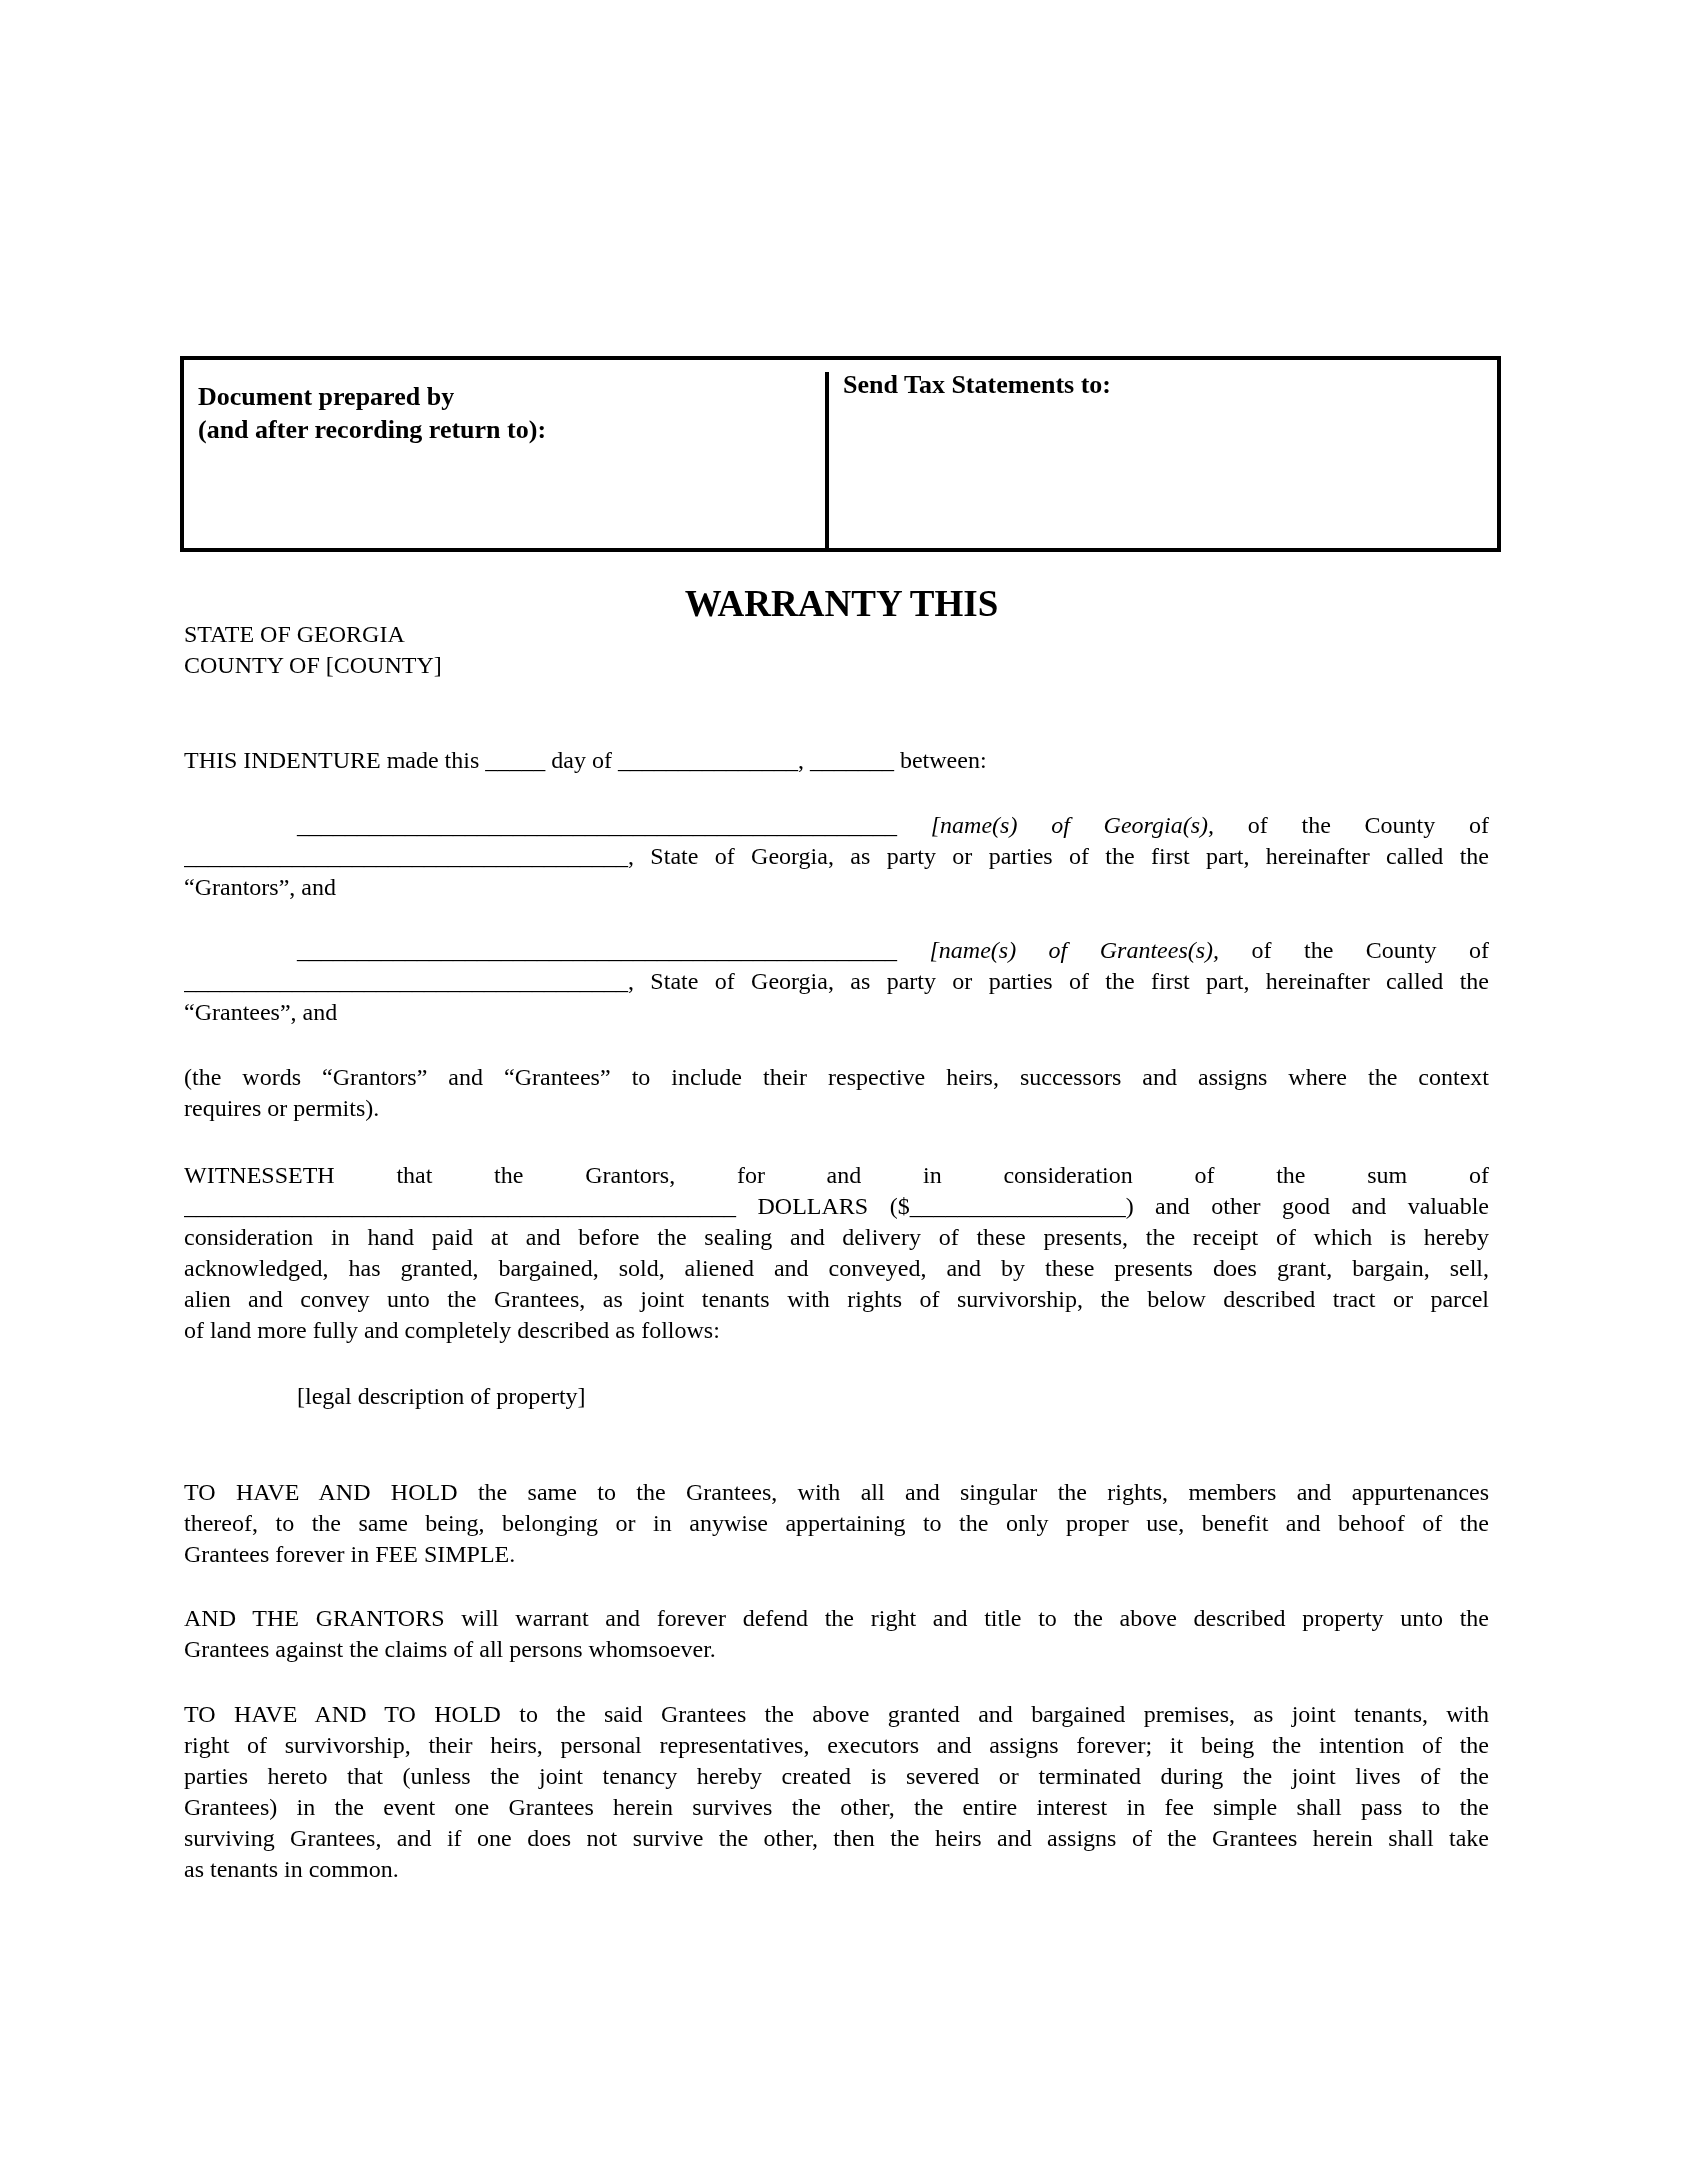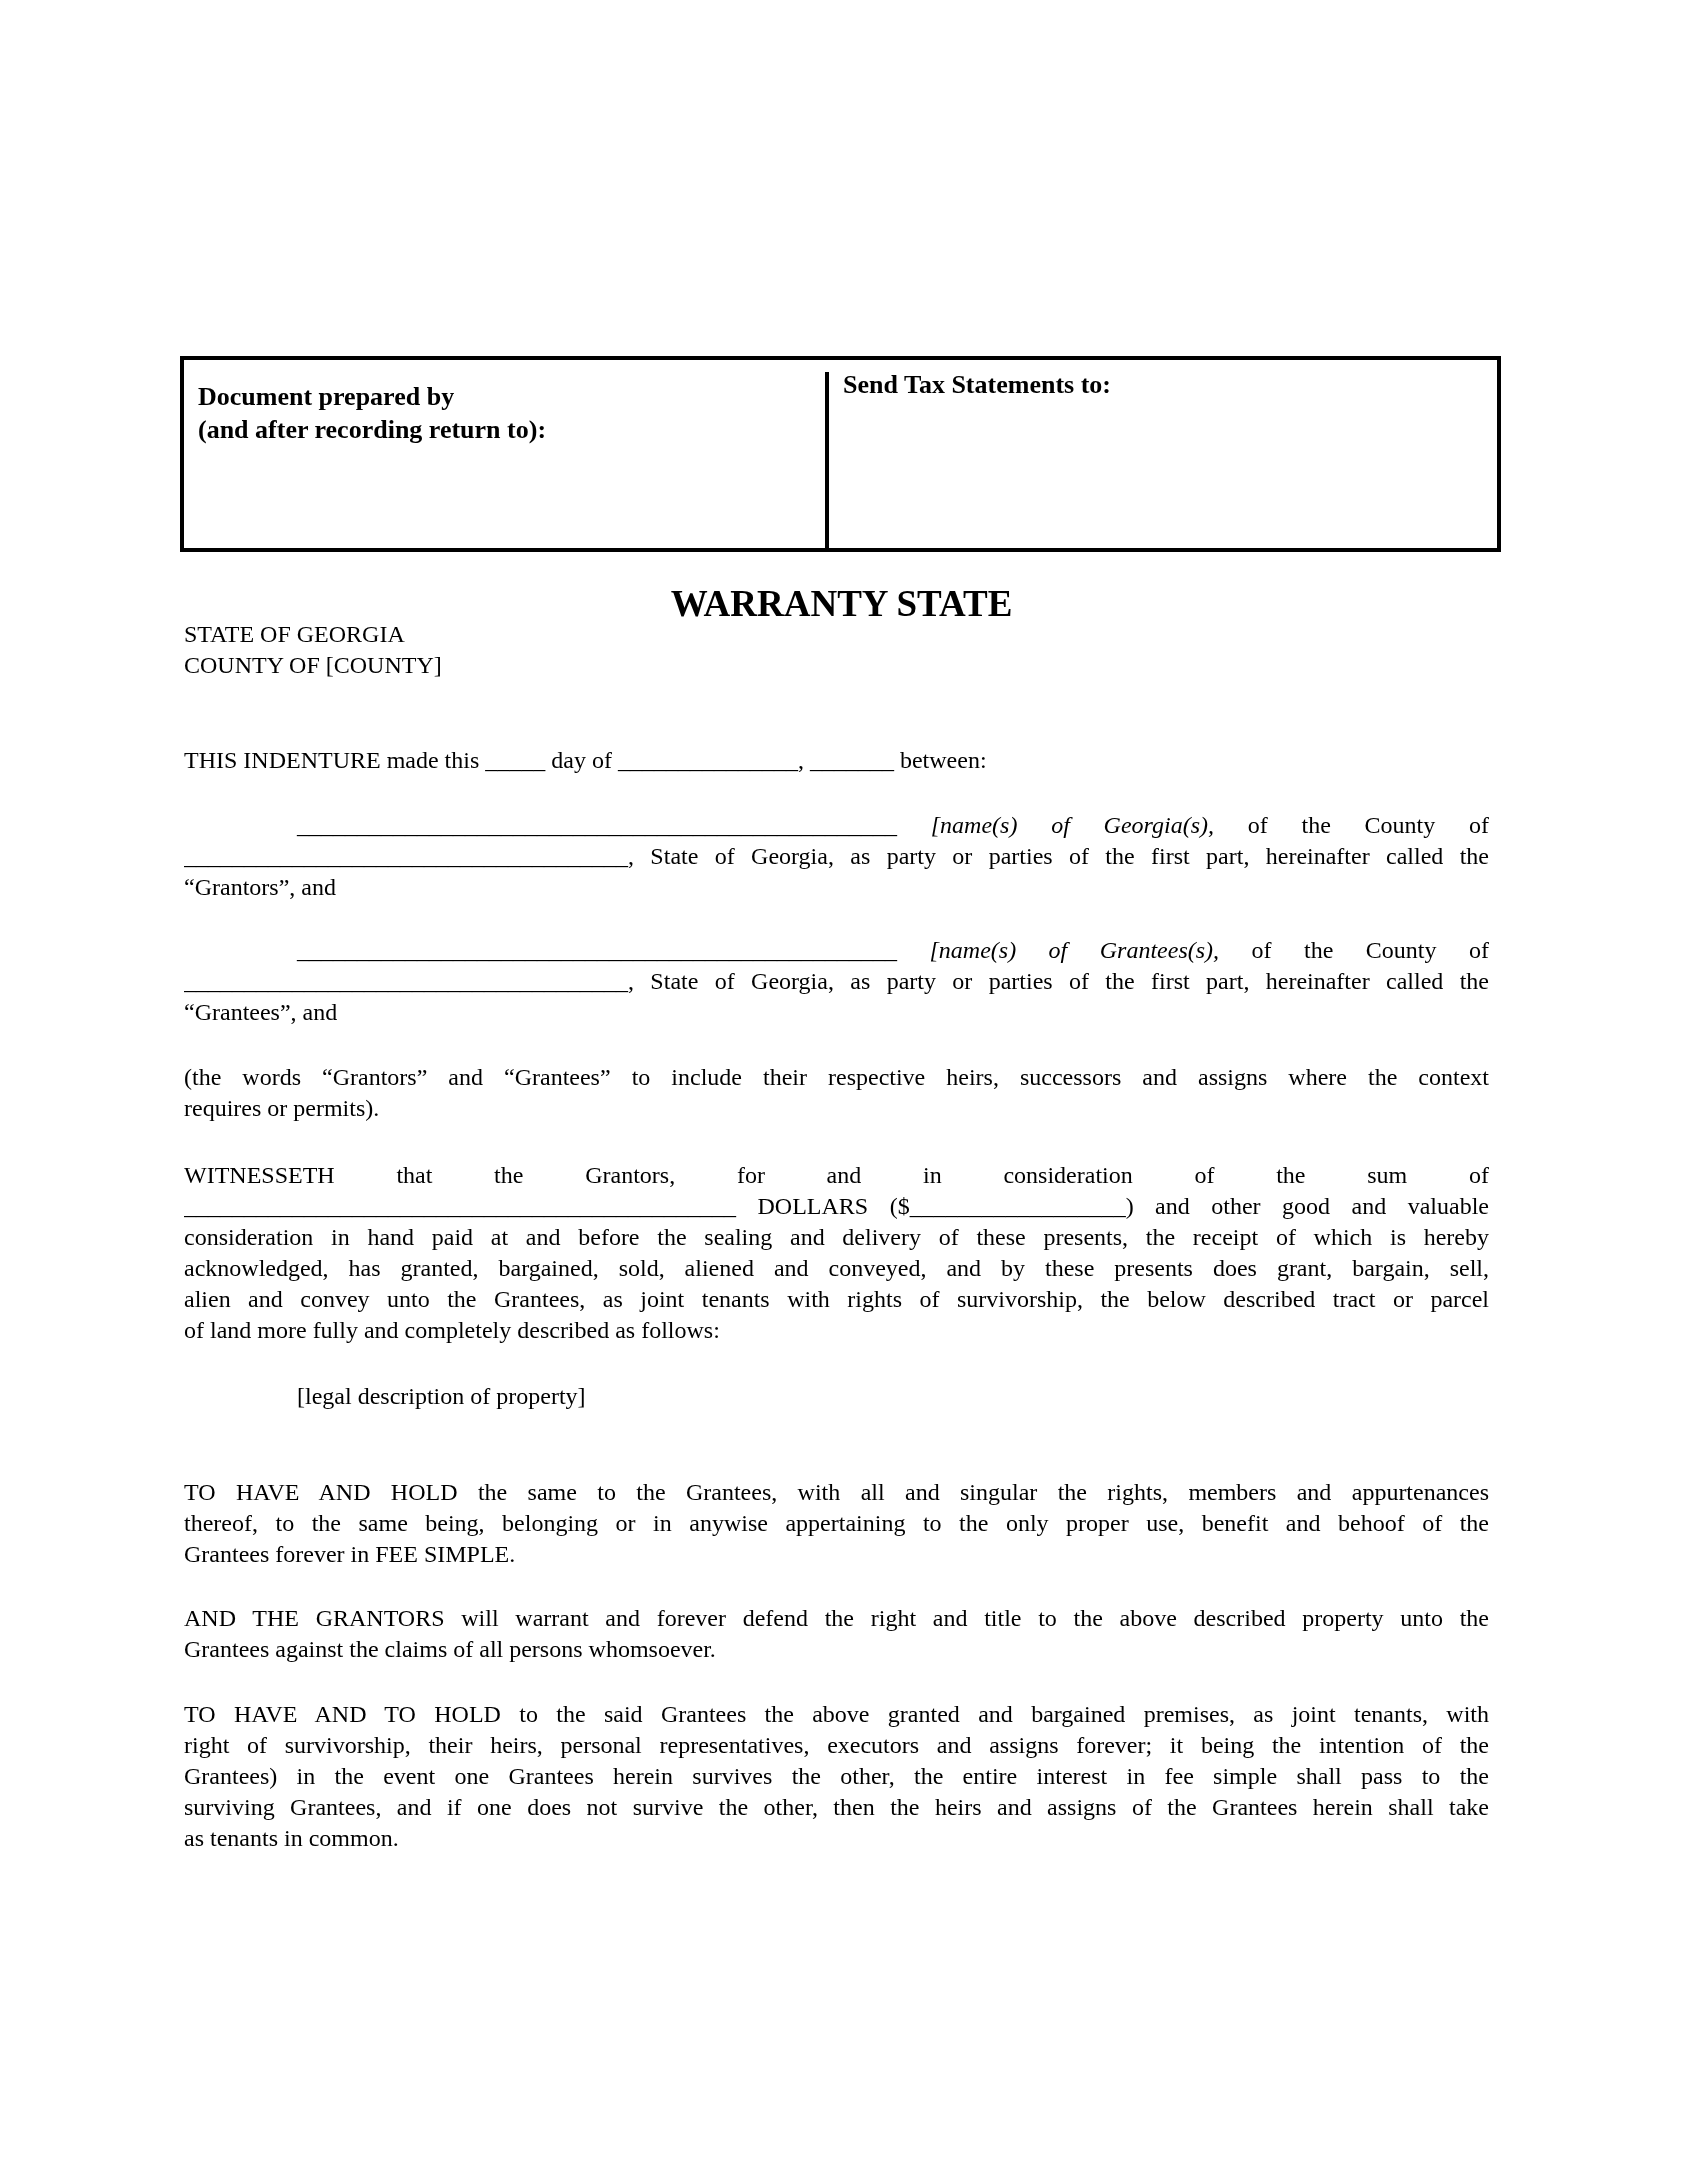--- a/index.html
+++ b/index.html
@@ -46,21 +46,21 @@
   <div class="recording-box">
     <div class="cell left">
       <div class="box-label">Document prepared by</div>
       <div class="box-label">(and after recording return to):</div>
     </div>
     <div class="cell right">
       <div class="box-label">Send Tax Statements to:</div>
     </div>
   </div>
 
-  <div class="deed-title">WARRANTY STATE</div>
+  <div class="deed-title">WARRANTY THIS</div>
 
   <div class="para" style="top:619px">
     <div class="tl">STATE OF GEORGIA</div>
     <div class="tl">COUNTY OF [COUNTY]</div>
   </div>
 
   <div class="para" style="top:745px">
     <div class="tl">THIS INDENTURE made this _____ day of _______________, _______ between:</div>
   </div>
 
@@ -101,19 +101,20 @@
   </div>
 
   <div class="para" style="top:1603px">
     <div class="tl just">AND THE GRANTORS will warrant and forever defend the right and title to the above described property unto the</div>
     <div class="tl">Grantees against the claims of all persons whomsoever.</div>
   </div>
 
   <div class="para" style="top:1699px">
     <div class="tl just">TO HAVE AND TO HOLD to the said Grantees the above granted and bargained premises, as joint tenants, with</div>
     <div class="tl just">right of survivorship, their heirs, personal representatives, executors and assigns forever; it being the intention of the</div>
+    <div class="tl just">parties hereto that (unless the joint tenancy hereby created is severed or terminated during the joint lives of the</div>
     <div class="tl just">Grantees) in the event one Grantees herein survives the other, the entire interest in fee simple shall pass to the</div>
     <div class="tl just">surviving Grantees, and if one does not survive the other, then the heirs and assigns of the Grantees herein shall take</div>
     <div class="tl">as tenants in common.</div>
   </div>
 
 </div>
 
 
 </body></html>

